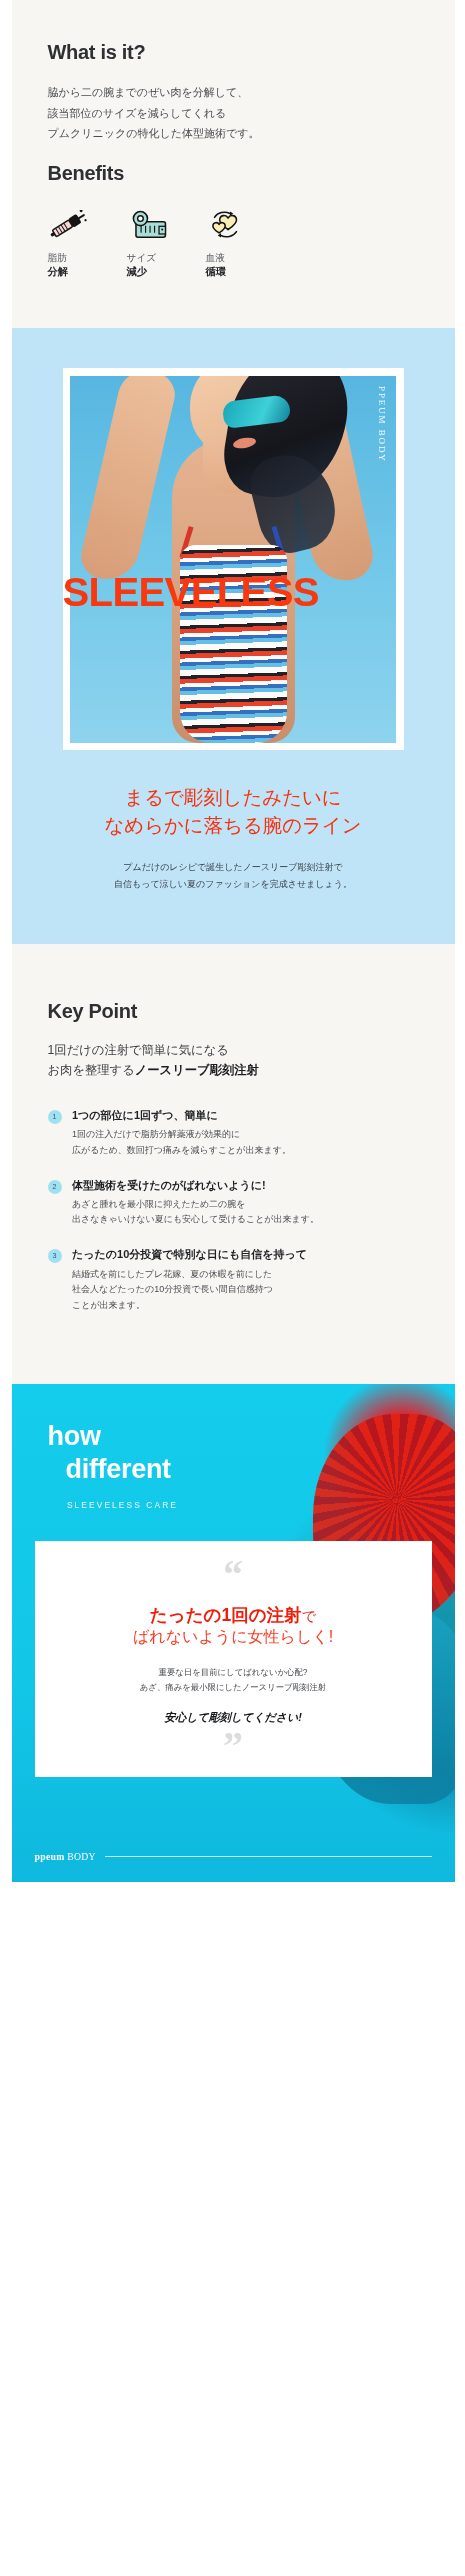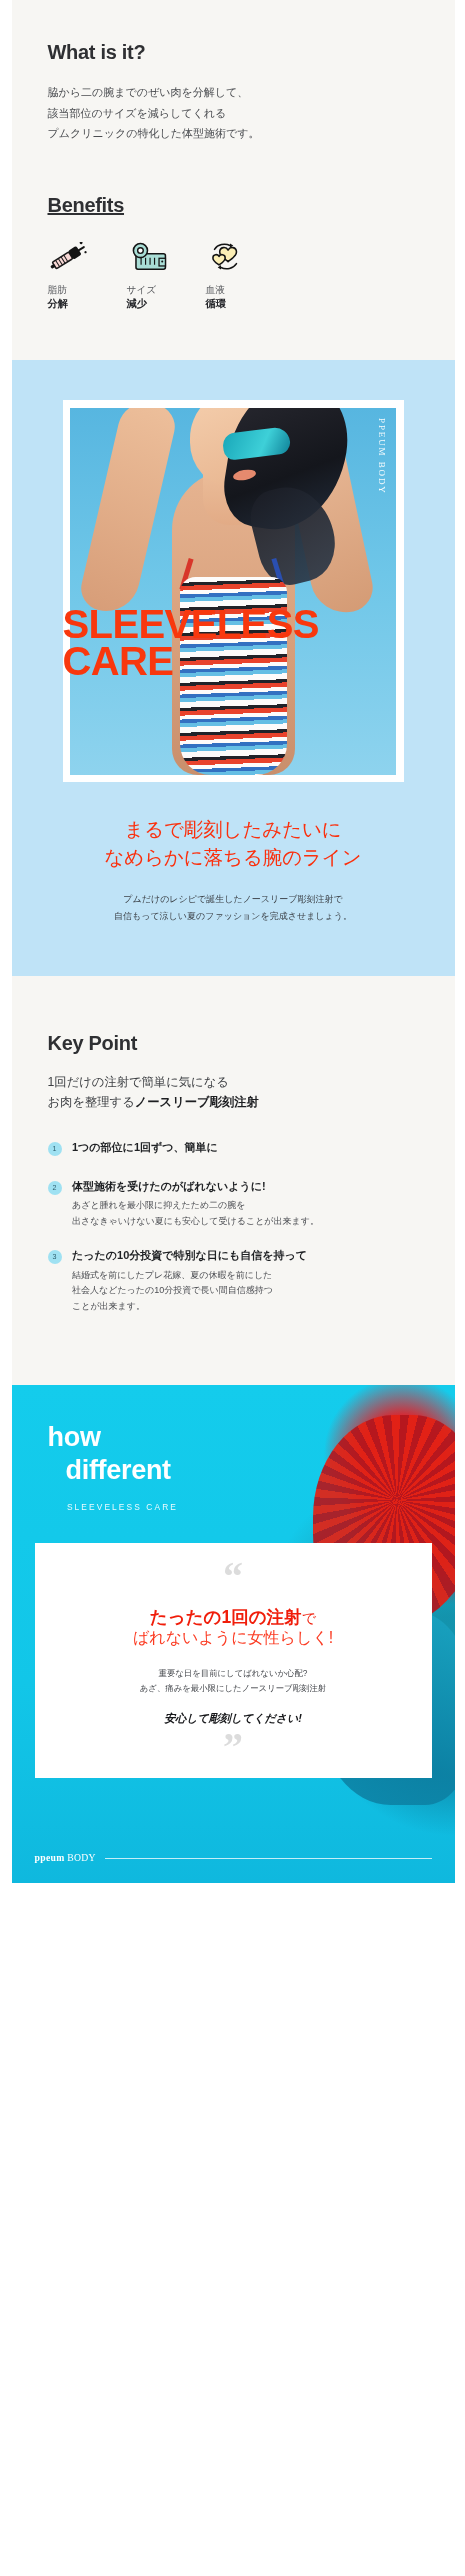--- a/index.html
+++ b/index.html
@@ -25,21 +25,21 @@
     letter-spacing:-0.3px;
     margin:0 0 19.4px 0;
     line-height:1.1;
   }
   .intro-body{
     font-size:11px;
     color:#4a4c50;
     line-height:1.85;
     margin:0;
   }
-  .benefits-head{margin-top:51px;text-decoration:underline;}
+  .benefits-head{margin-top:19px;}
   .benefit-row{
     display:flex;
     margin-top:22px;
   }
   .benefit{
     width:70px;
     text-align:left;
     margin-right:9px;
   }
   .benefit .b-icon{
@@ -444,21 +444,20 @@
         <div class="ph-glass"></div>
         <div class="ph-lip"></div>
         <div class="ph-suitstrapL"></div>
         <div class="ph-suitstrapR"></div>
         <div class="ph-suit"></div>
         <div class="ph-vert">PPEUM BODY</div>
       </div>
 
       <div class="hero-overlay">
         <span class="ov-l1">SLEEVELESS</span>
-        <span class="ov-l2">CARE</span>
       </div>
     </div>
 
     <div class="hero-title">
       <div>まるで彫刻したみたいに</div>
       <div>なめらかに落ちる腕のライン</div>
     </div>
 
     <div class="hero-sub">
       <div>プムだけのレシピで誕生したノースリーブ彫刻注射で</div>
@@ -473,20 +472,24 @@
       <span>1回だけの注射で簡単に気になる</span><br>
       <span>お肉を整理する</span><b>ノースリーブ彫刻注射</b>
     </p>
 
     <div class="key-list">
 
       <div class="key-item">
         <div class="key-num">1</div>
         <div class="key-txt">
           <div class="k-h">1つの部位に1回ずつ、簡単に</div>
+          <div class="k-b">
+            <div>1回の注入だけで脂肪分解薬液が効果的に</div>
+            <div>広がるため、数回打つ痛みを減らすことが出来ます。</div>
+          </div>
         </div>
       </div>
 
       <div class="key-item">
         <div class="key-num">2</div>
         <div class="key-txt">
           <div class="k-h">体型施術を受けたのがばれないように!</div>
           <div class="k-b">
             <div>あざと腫れを最小限に抑えたため二の腕を</div>
             <div>出さなきゃいけない夏にも安心して受けることが出来ます。</div>

